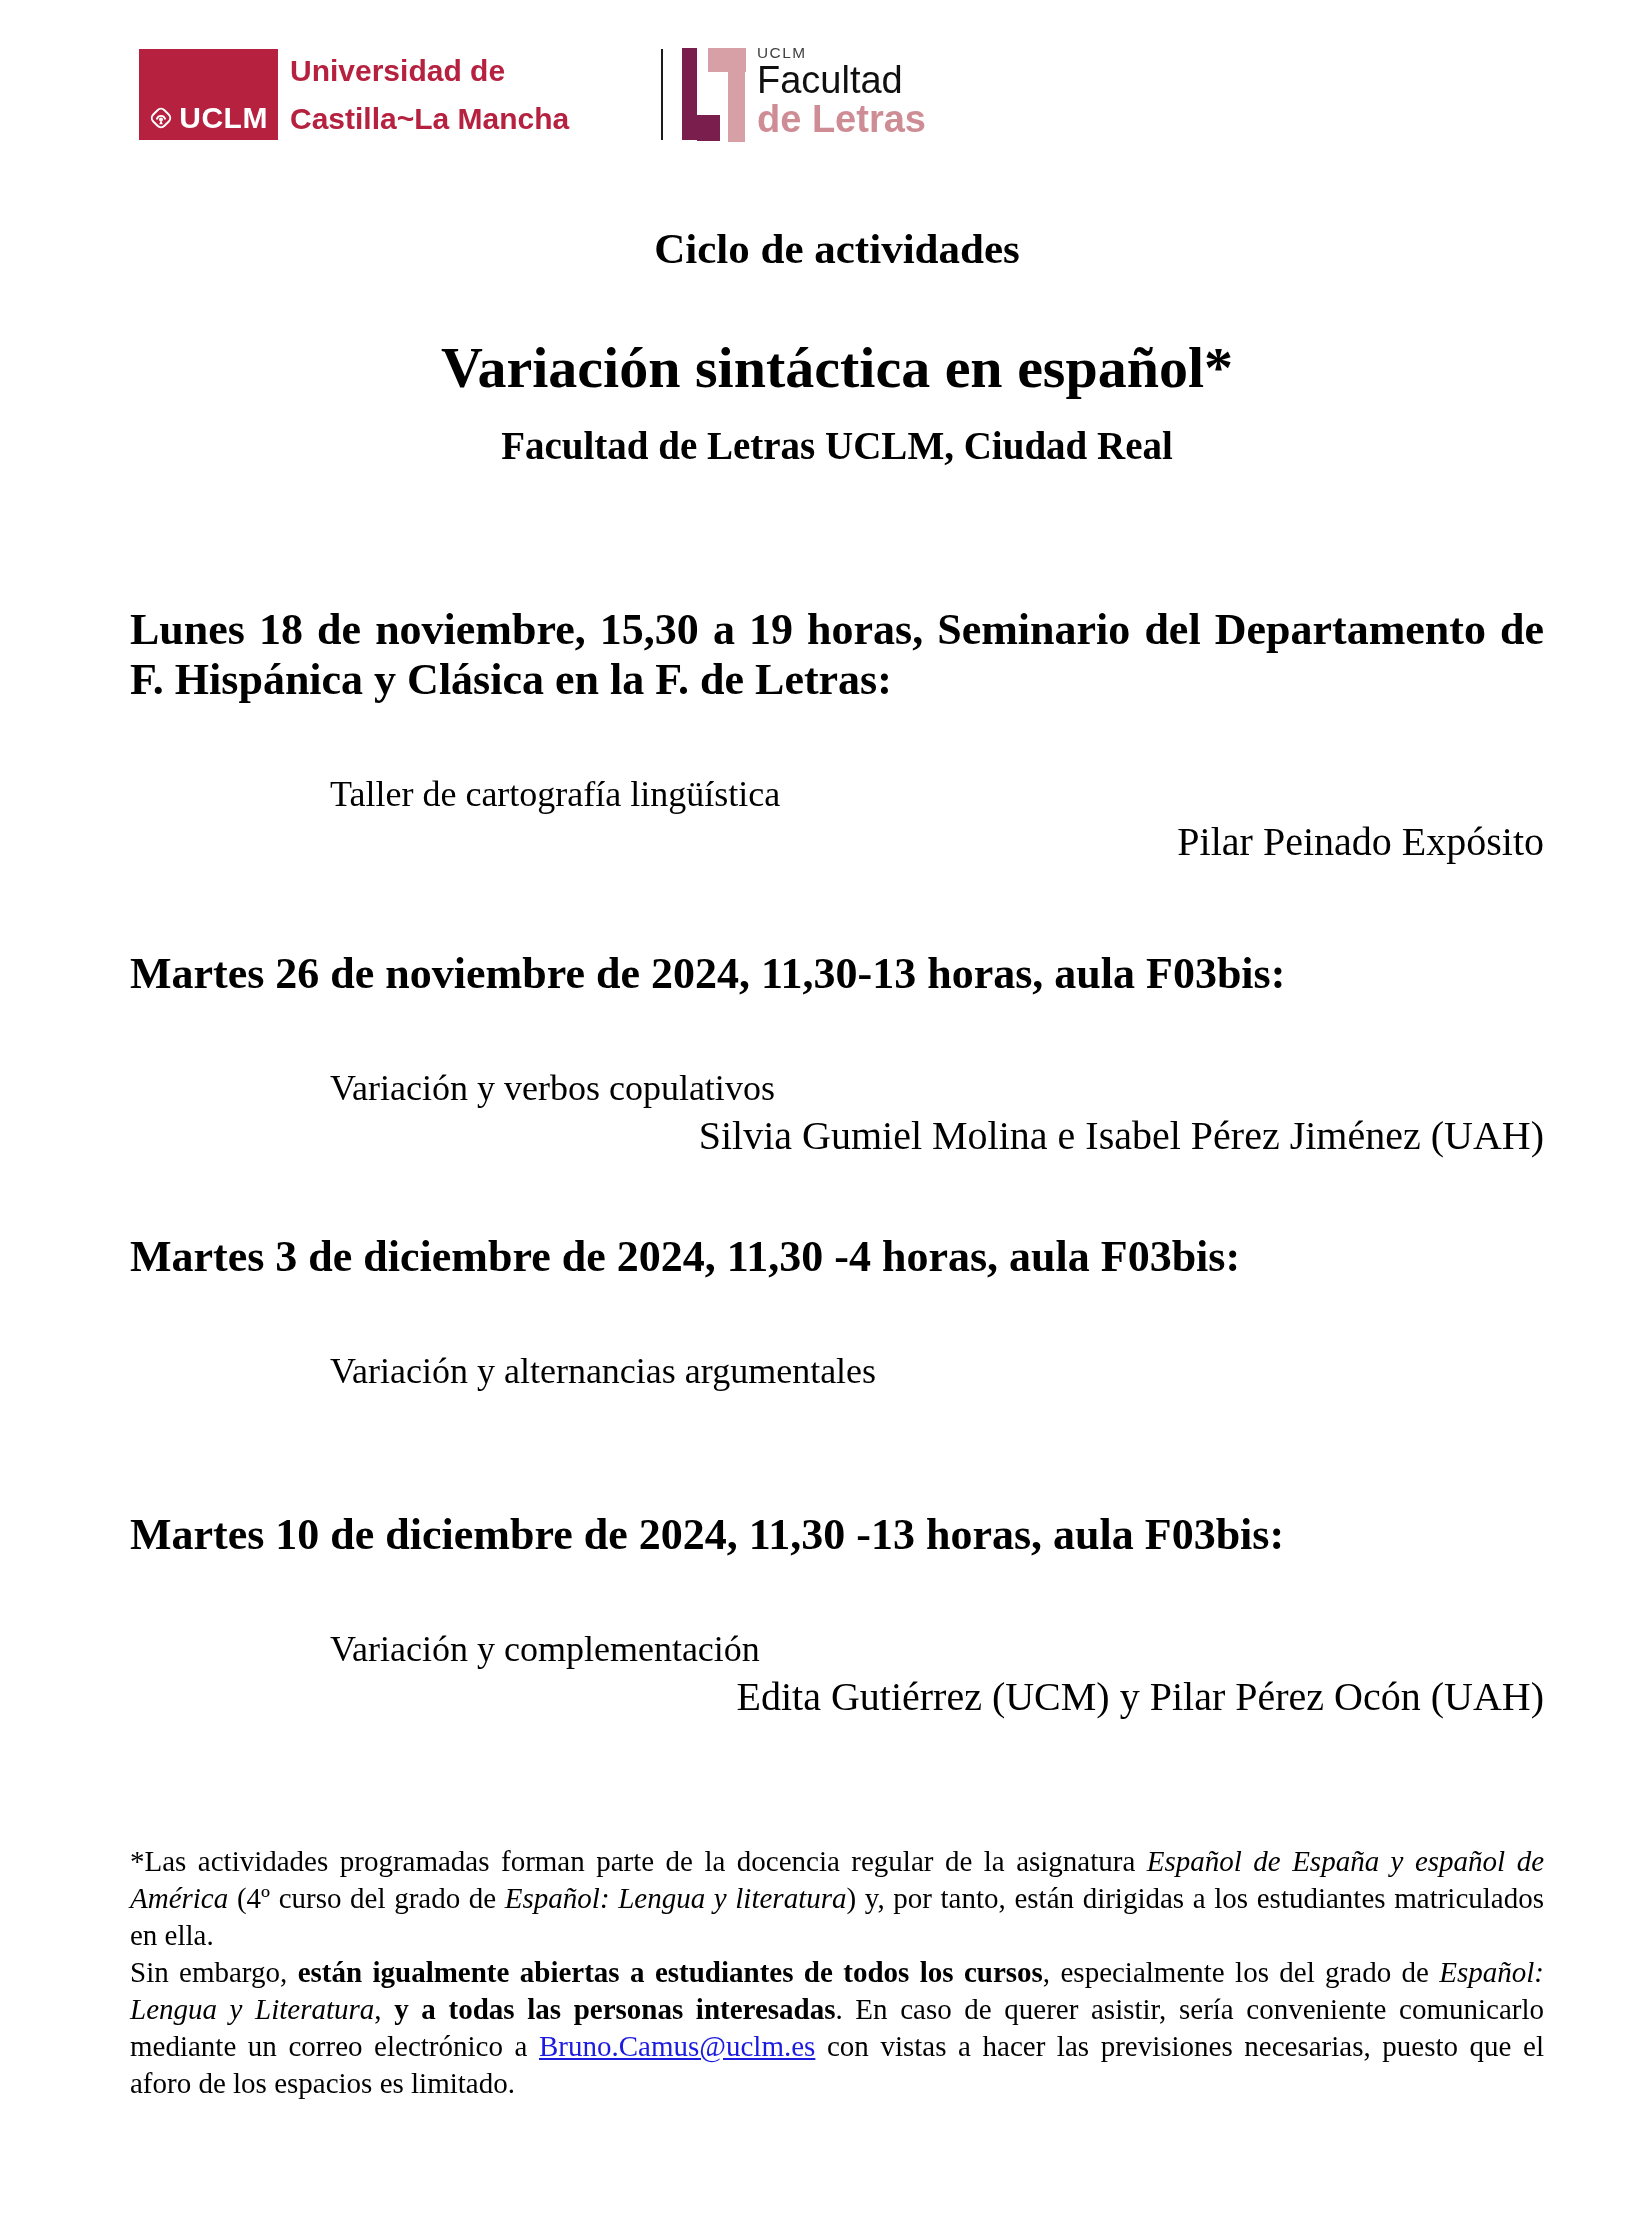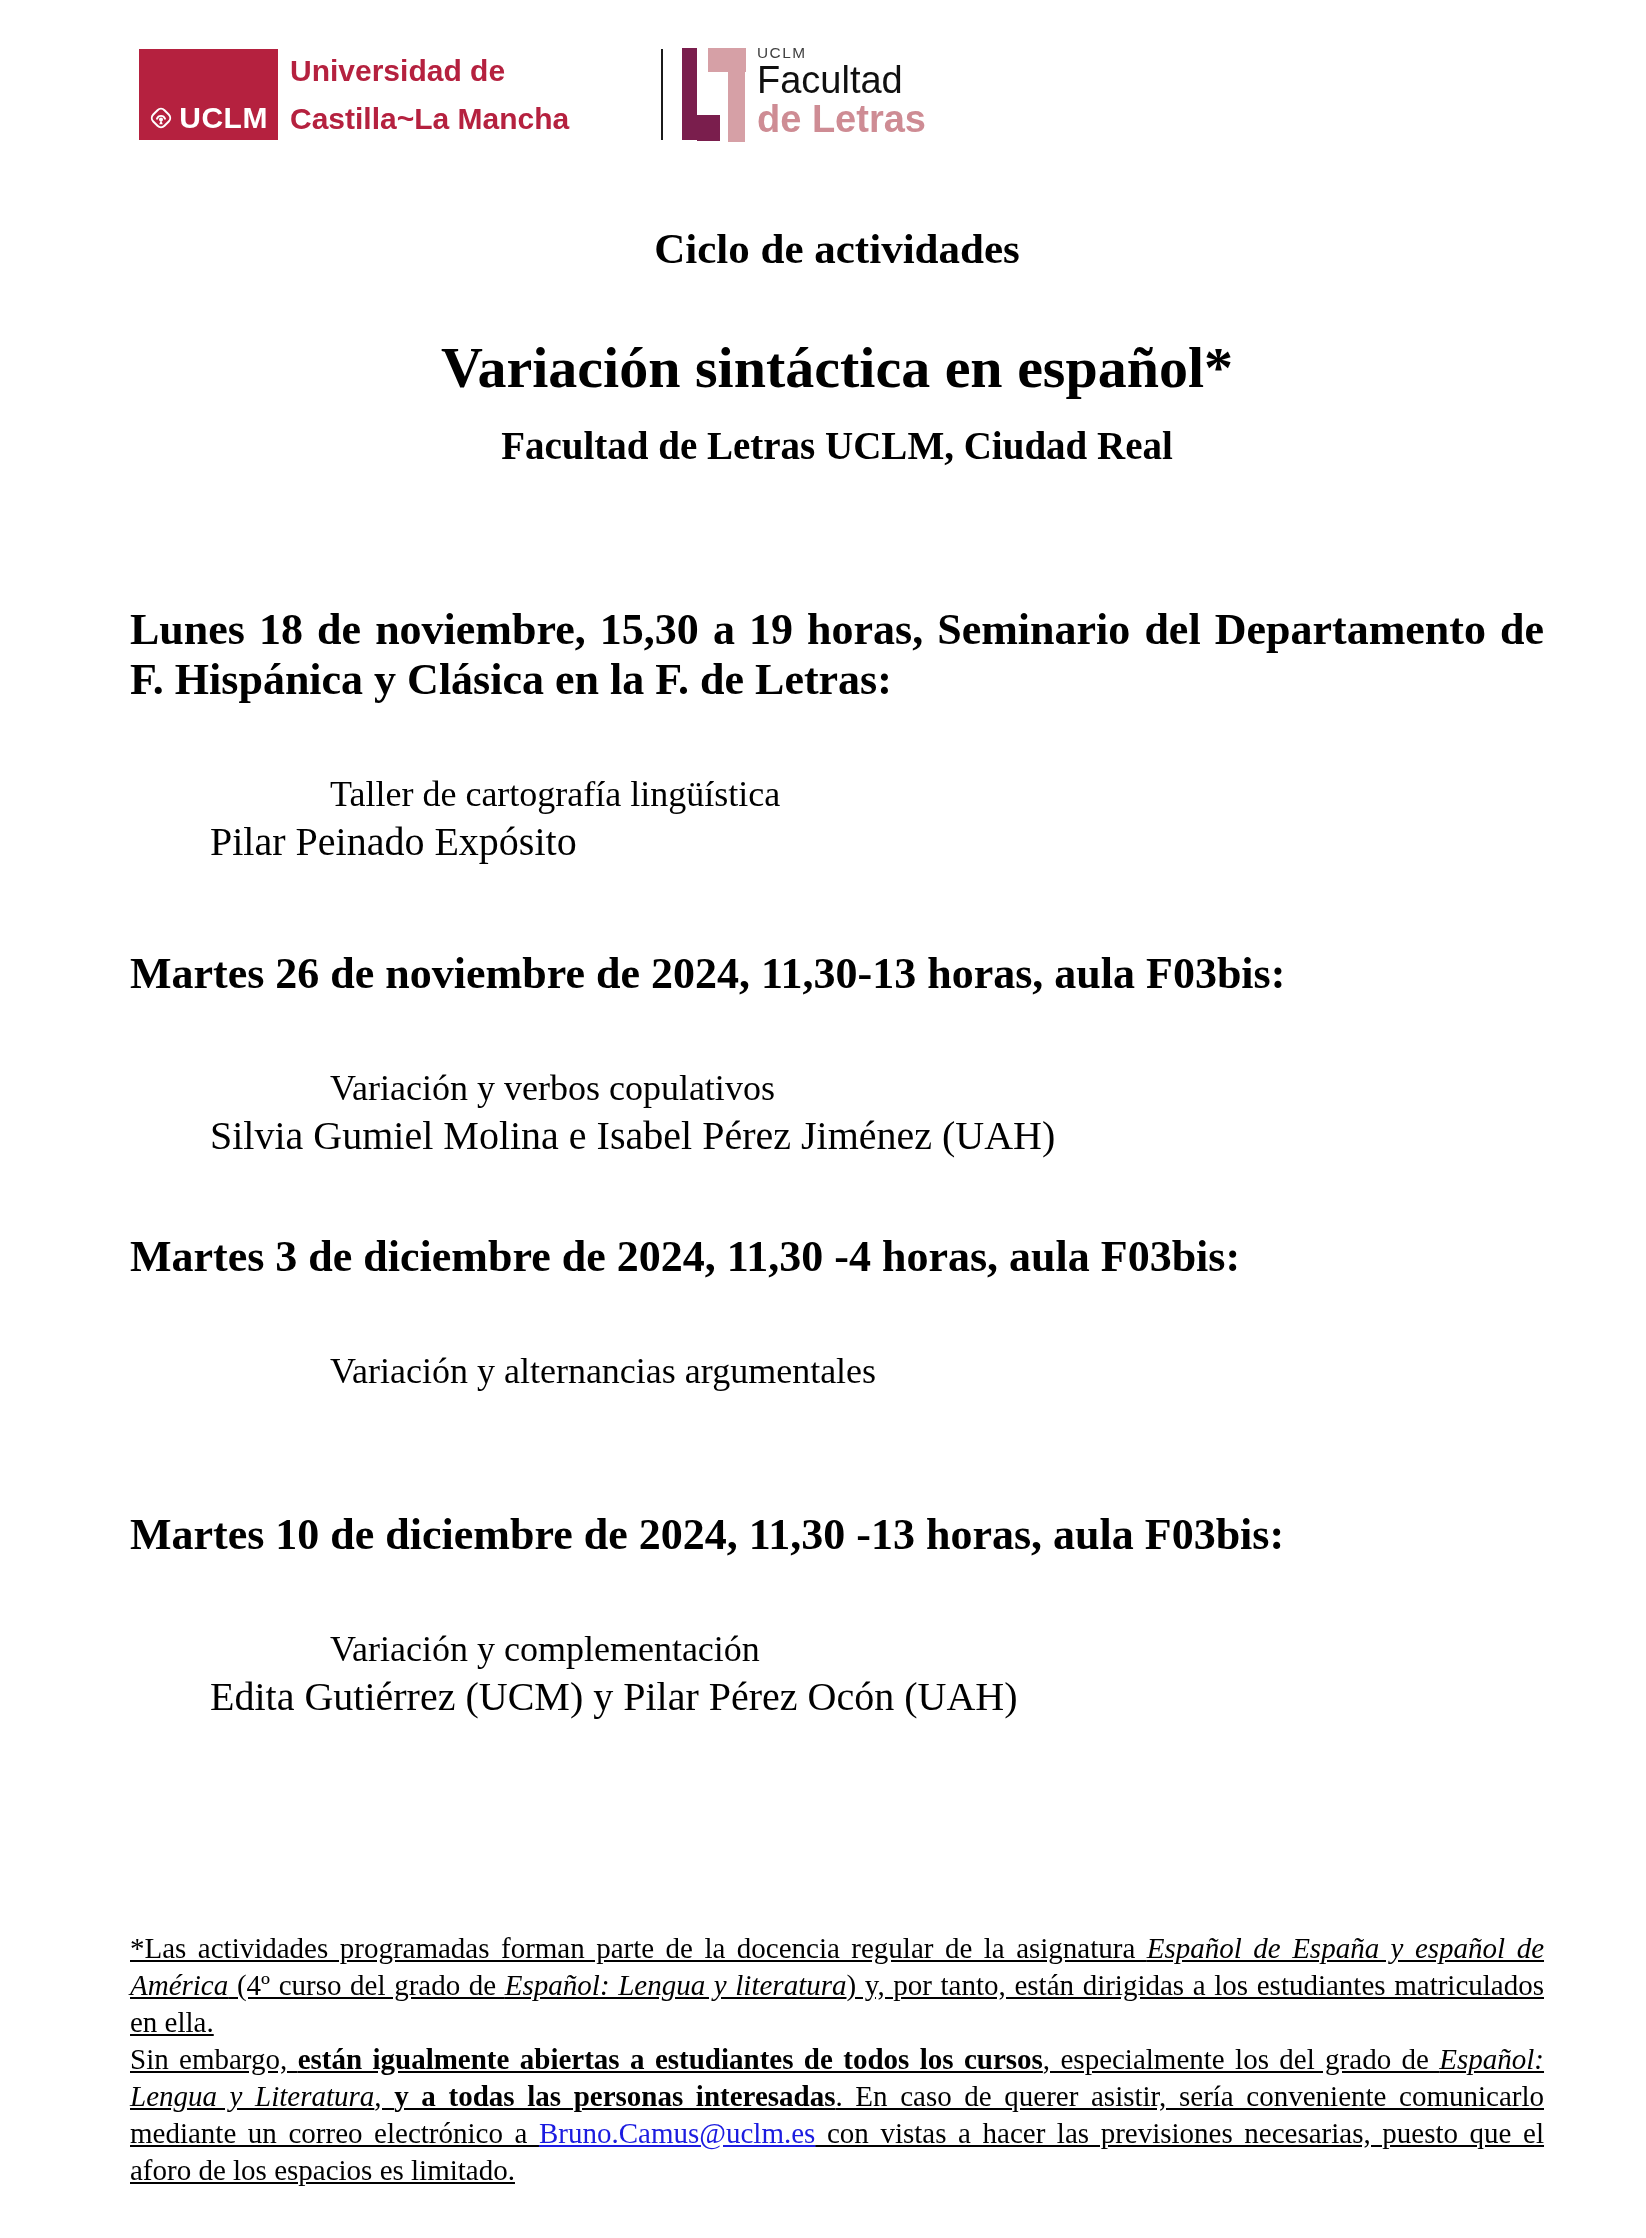--- a/index.html
+++ b/index.html
@@ -36,24 +36,24 @@
   .lt-deletras{font-size:38px;line-height:38px;color:#CE8C94;font-weight:bold;}
   
   .centerline{position:absolute;left:130px;width:1414px;text-align:center;font-weight:bold;}
   .kicker{top:227px;font-size:43px;line-height:1;}
   .main-title{top:324px;font-size:58px;line-height:1;margin-top:15px;}
   .subtitle{top:426px;font-size:39px;line-height:1;}
   
   .event{position:absolute;left:130px;width:1414px;}
   .event-heading{font-weight:bold;font-size:44px;line-height:50px;text-align:justify;}
   .event-talk{margin-left:200px;margin-top:66px;font-size:36px;line-height:47px;}
-  .event-speakers{margin-left:80px;font-size:40px;line-height:47px;}
+  .event-speakers{margin-left:80px;font-size:40px;line-height:47px;text-align:right;}
   .e1{top:605px;} .e2{top:949px;} .e3{top:1232px;} .e4{top:1510px;}
   
-  .footnote{position:absolute;left:130px;top:1930px;width:1414px;font-size:29px;line-height:37px;text-align:justify;text-decoration:underline;}
+  .footnote{position:absolute;left:130px;top:1843px;width:1414px;font-size:29px;line-height:37px;text-align:justify;}
   .footnote p{margin:0;padding:0;}
   .footnote .i{font-style:italic;}
   .footnote .b{font-weight:bold;margin-top:12px;}
   .footnote a.link{color:#1B1BE0;text-decoration:underline;}
 </style>
 </head>
 <body>
 
 <div class="page">
 

